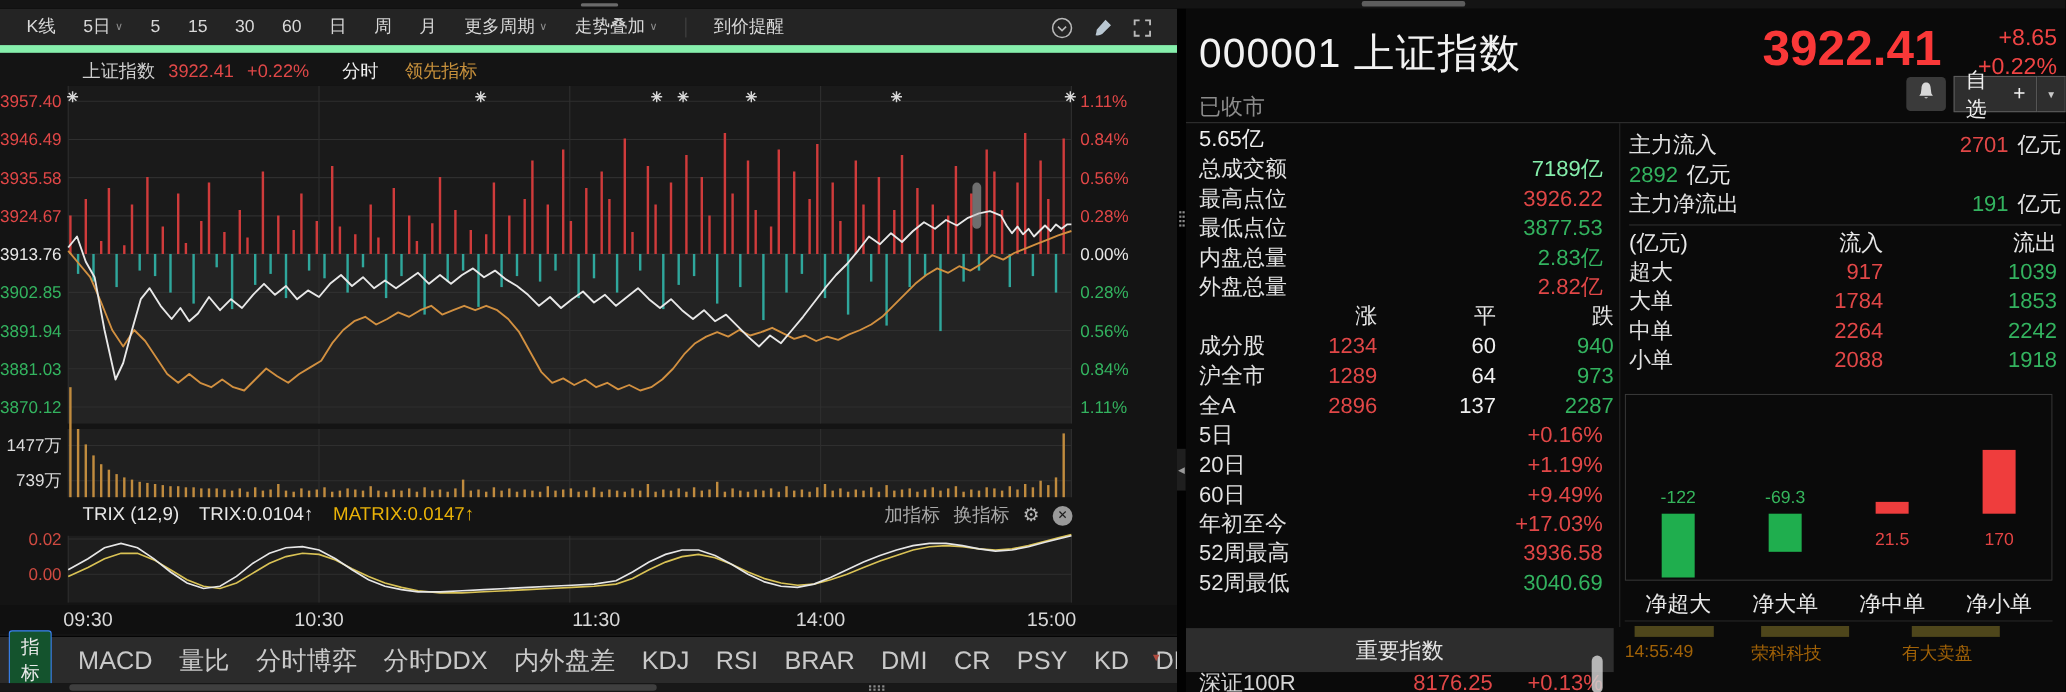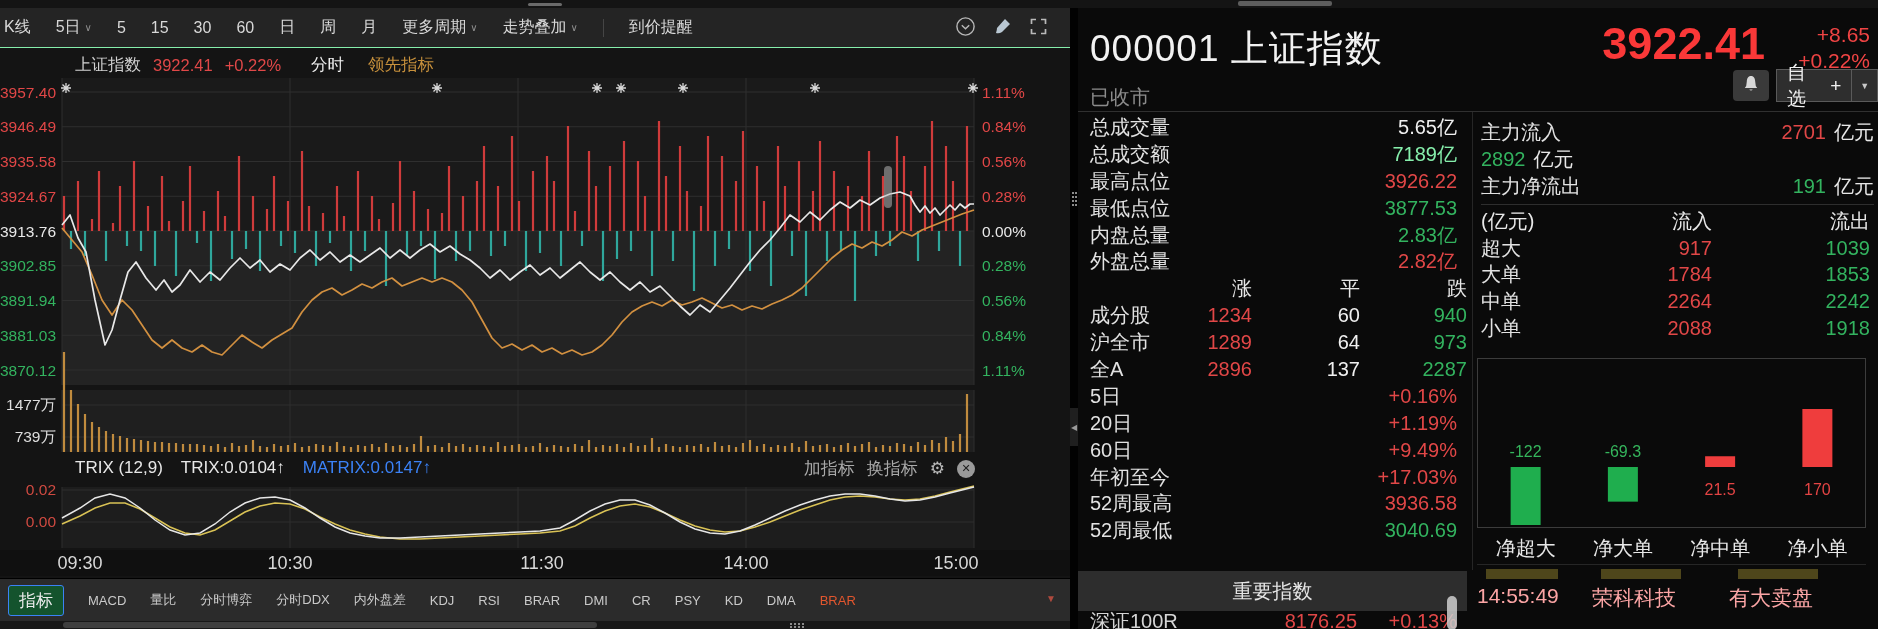--- a/index.html
+++ b/index.html
@@ -6,56 +6,56 @@
 body{background:#000}
 #root{position:relative;width:1878px;height:629px;background:#050505;overflow:hidden;
   font-family:"Liberation Sans","DejaVu Sans",sans-serif;color:#ddd}
 svg{font-family:inherit}
 
 #top-strip{position:absolute;left:0;top:0;width:1878px;height:8px;background:#141414}
 #top-handle{position:absolute;left:528px;top:3px;width:34px;height:3px;background:#6a6a6a;border-radius:2px}
 #top-scroll{position:absolute;left:1238px;top:1px;width:94px;height:5px;background:#5d5d5d;border-radius:2px}
 
 #left-panel{position:absolute;left:0;top:8px;width:1070px;height:621px;background:#141414;overflow:hidden}
-#toolbar{position:absolute;left:0;top:0;width:100%;height:40px;background:#242424;border-bottom:1px solid #86efac;
-  display:flex;align-items:center;padding-left:4px;gap:25px}
+#toolbar{position:absolute;left:0;top:0;width:100%;height:40px;background:#242424;border-bottom:7px solid #86efac;
+  display:flex;align-items:center;padding-left:24px;gap:25px}
 .tb-item{font-size:16px;color:#d8d8d8;cursor:pointer;white-space:nowrap;display:flex;align-items:center;gap:4px}
 .tb-item .caret{font-size:10px;color:#8f8f8f}
 .tb-divider{width:1px;height:18px;background:#454545;display:inline-block}
 #toolbar-icons{position:absolute;right:22px;top:0;height:40px;display:flex;align-items:center;gap:17px}
 
 #chart-header{position:absolute;left:75px;top:46px;display:flex;align-items:center;gap:12px;font-size:16.5px}
 #chart-header .idx-name{color:#d0d0d0}
 #chart-header .idx-price,#chart-header .idx-chg{color:#e04848}
 #chart-header .idx-mode{color:#f0f0f0;margin-left:18px}
 #chart-header .idx-lead{color:#c8913c;margin-left:12px}
 
 #main-chart{position:absolute;left:0;top:70px}
 
 #trix-header{position:absolute;left:75px;top:450px;display:flex;align-items:center;gap:18px;font-size:17px}
 #trix-header .t-title,#trix-header .t-trix{color:#e8e8e8}
-#trix-header .t-matrix{color:#3b82f6}
+#trix-header .t-matrix{color:#eab308}
 #trix-controls{position:absolute;right:95px;top:449px;display:flex;align-items:center;gap:12px;font-size:17px;color:#a9a9a9}
 #gear-icon{font-size:17px;color:#b9b9b9;cursor:pointer}
 #close-indicator{width:18px;height:18px;border-radius:50%;background:#9a9a9a;color:#1c1c1c;font-size:11px;
   display:flex;align-items:center;justify-content:center;cursor:pointer;font-weight:bold}
 
 #time-axis{position:absolute;left:0;top:542px;width:1070px;height:26px;background:#101010}
 .time-label{position:absolute;top:3px;transform:translateX(-50%);font-size:18px;color:#d8d8d8}
 .time-label:nth-of-type(1){left:80px}
 .time-label:nth-of-type(2){left:290px}
 .time-label:nth-of-type(3){left:542px}
 .time-label:nth-of-type(4){left:746px}
 .time-label:nth-of-type(5){left:956px}
 
 #tab-bar{position:absolute;left:0;top:570px;width:1070px;height:43px;background:#2b2b2b;border-top:1px solid #000;
   display:flex;align-items:center;gap:24px;padding-left:8px}
 #indicator-btn{font-size:17px;color:#ececec;background:#14532d;border:1px solid #3b82f6;border-radius:3px;
   padding:3px 10px;cursor:pointer}
-.tab{font-size:13px;color:#c9c9c9;cursor:pointer;white-space:nowrap}
+.tab{font-size:23px;color:#c9c9c9;cursor:pointer;white-space:nowrap}
 .tab.active{color:#e2562e}
 #tab-caret{position:absolute;right:14px;top:14px;color:#b04a3e;font-size:10px}
 
 #bottom-scroll{position:absolute;left:0;top:613px;width:1070px;height:8px;background:#181818}
 #bottom-thumb{position:absolute;left:63px;top:1px;width:534px;height:6px;background:#3f3f3f;border-radius:3px}
 #bottom-dots{position:absolute;left:790px;top:2px;width:2px;height:2px;background:#8a8a8a;
   box-shadow:4px 0 #8a8a8a,8px 0 #8a8a8a,12px 0 #8a8a8a,0 3px #8a8a8a,4px 3px #8a8a8a,8px 3px #8a8a8a,12px 3px #8a8a8a}
 #left-vscroll{position:absolute;left:884px;top:158px;width:8px;height:42px;background:#b5b5b5;opacity:.55;border-radius:4px}
 
 #panel-divider{position:absolute;left:1070px;top:8px;width:8px;height:621px;background:#020202}
@@ -102,21 +102,21 @@
 .fin{width:141px;text-align:right}
 .fout{flex:1;text-align:right;padding-right:4px}
 .fhead{color:#e8e8e8}
 
 #net-chart{position:absolute;left:399px;top:350px}
 #net-labels{position:absolute;left:399px;top:527px;width:389px;display:flex}
 .net-label{width:97.25px;text-align:center;font-size:20px;color:#e8e8e8}
 #ticker-divider{position:absolute;left:399px;top:556px;width:389px;height:1px;background:#262626}
 #ticker-clipped{position:absolute;left:399px;top:561px;width:389px;height:11px;overflow:hidden}
 .smudge{position:absolute;top:0;height:10px;background:#5f551f;opacity:.8}
-#ticker-row{position:absolute;left:399px;top:576px;width:400px;font-size:21px;color:#fca5a5;display:flex}
+#ticker-row{position:absolute;left:399px;top:576px;width:400px;font-size:16px;color:#a16207;display:flex}
 #ticker-row .tk-time{width:115px}
 #ticker-row .tk-name{width:137px}
 
 #important-bar{position:absolute;left:0;top:563px;width:389px;height:40px;background:#2d2d2d;
   display:flex;align-items:center;justify-content:center;font-size:20px;color:#e5e5e5}
 #index-row{position:absolute;left:12px;top:598px;width:377px;display:flex;font-size:20px;height:30px;line-height:30px}
 #index-row .ix-name{color:#d5d5d5;flex:1}
 #index-row .ix-val{width:110px;text-align:right;color:#e14747}
 #index-row .ix-pct{width:110px;text-align:right;color:#e14747;padding-right:10px}
 #right-vscroll{position:absolute;left:369px;top:588px;width:10px;height:34px;background:#cfcfcf;border-radius:5px;opacity:.85}
@@ -631,21 +631,20 @@
       </div>
       <div id="watch-drop">▼</div>
     </div>
     <div id="rp-divider"></div>
     <div id="rp-vdivider"></div>
 
     <div id="stats-col">
       <div>
 
           <div class="srow">
-            <span class="slabel">总成交量</span>
             <span class="sval c-white">5.65亿</span>
           </div>
 
           <div class="srow">
             <span class="slabel">总成交额</span>
             <span class="sval c-teal">7189亿</span>
           </div>
 
 
           <div class="srow">

